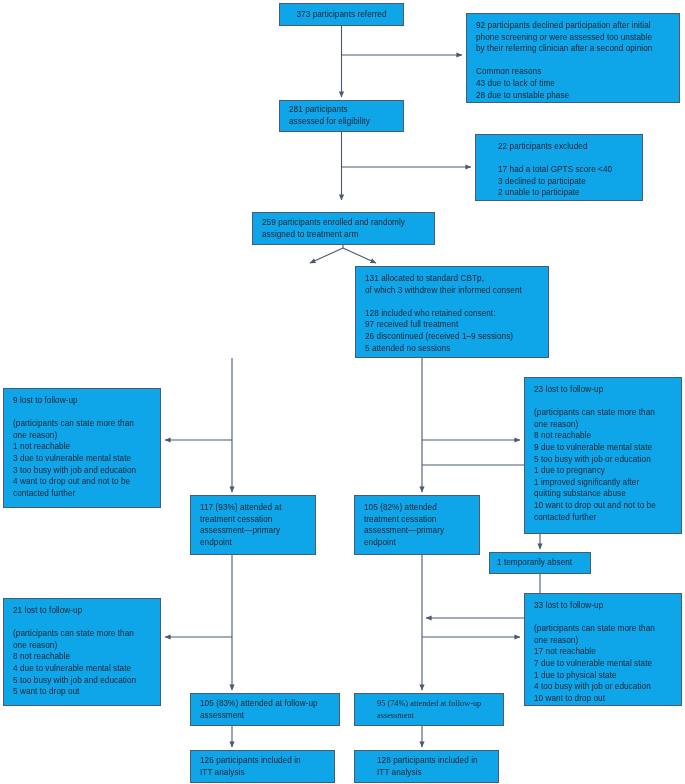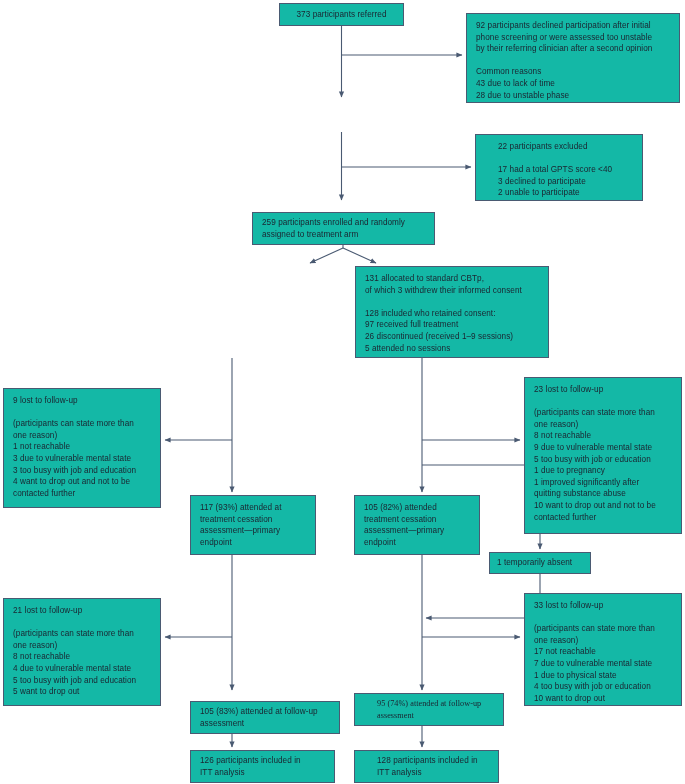--- a/index.html
+++ b/index.html
@@ -17,21 +17,21 @@
   #wires{
     position:absolute;
     left:0; top:0;
     width:685px; height:784px;
     pointer-events:none;
   }
   .box{
     position:absolute;
     box-sizing:border-box;
     border:1px solid #4a5a72;
-    background:#14b8a6;
+    background:#0ea5e9;
     color:#1b2430;
     font-size:8.2px;
     line-height:11.6px;
     padding:6px 8px 6px 9px;
     letter-spacing:.05px;
     white-space:pre-line;
     z-index:2;
   }
 </style>
 </head>
@@ -81,20 +81,22 @@
   <div class="box" style="left:279px;top:3px;width:125px;height:23px;display:flex;align-items:center;justify-content:center;padding:0 6px;">373 participants referred</div>
 
   <div class="box" style="left:466px;top:13px;width:214px;height:90px;">92 participants declined participation after initial
 phone screening or were assessed too unstable
 by their referring clinician after a second opinion
 
 Common reasons
 43 due to lack of time
 28 due to unstable phase</div>
 
+  <div class="box" style="left:279px;top:100px;width:125px;height:32px;display:flex;flex-direction:column;justify-content:center;">281 participants
+assessed for eligibility</div>
 
   <div class="box" style="left:475px;top:134px;width:168px;height:67px;padding-left:22px;">22 participants excluded
 
 17 had a total GPTS score &lt;40
 3 declined to participate
 2 unable to participate</div>
 
   <div class="box" style="left:252px;top:203px;width:183px;height:33px;display:flex;flex-direction:column;justify-content:center;margin-top:9px;">259 participants enrolled and randomly
 assigned to treatment arm</div>
 
@@ -154,21 +156,21 @@
   <div class="box" style="left:524px;top:593px;width:158px;height:113px;">33 lost to follow-up
 
 (participants can state more than
 one reason)
 17 not reachable
 7 due to vulnerable mental state
 1 due to physical state
 4 too busy with job or education
 10 want to drop out</div>
 
-  <div class="box" style="left:190px;top:693px;width:150px;height:33px;display:flex;flex-direction:column;justify-content:center;margin-top:8px;">105 (83%) attended at follow-up
+  <div class="box" style="left:190px;top:693px;width:150px;height:33px;display:flex;flex-direction:column;justify-content:center;">105 (83%) attended at follow-up
 assessment</div>
 
   <div class="box" style="left:354px;top:693px;width:150px;height:33px;display:flex;flex-direction:column;justify-content:center;padding-left:22px;font-family:Liberation Serif, serif;">95 (74%) attended at follow-up
 assessment</div>
 
   <div class="box" style="left:190px;top:750px;width:145px;height:33px;display:flex;flex-direction:column;justify-content:center;">126 participants included in
 ITT analysis</div>
 
   <div class="box" style="left:354px;top:750px;width:145px;height:33px;display:flex;flex-direction:column;justify-content:center;padding-left:22px;">128 participants included in
 ITT analysis</div>

